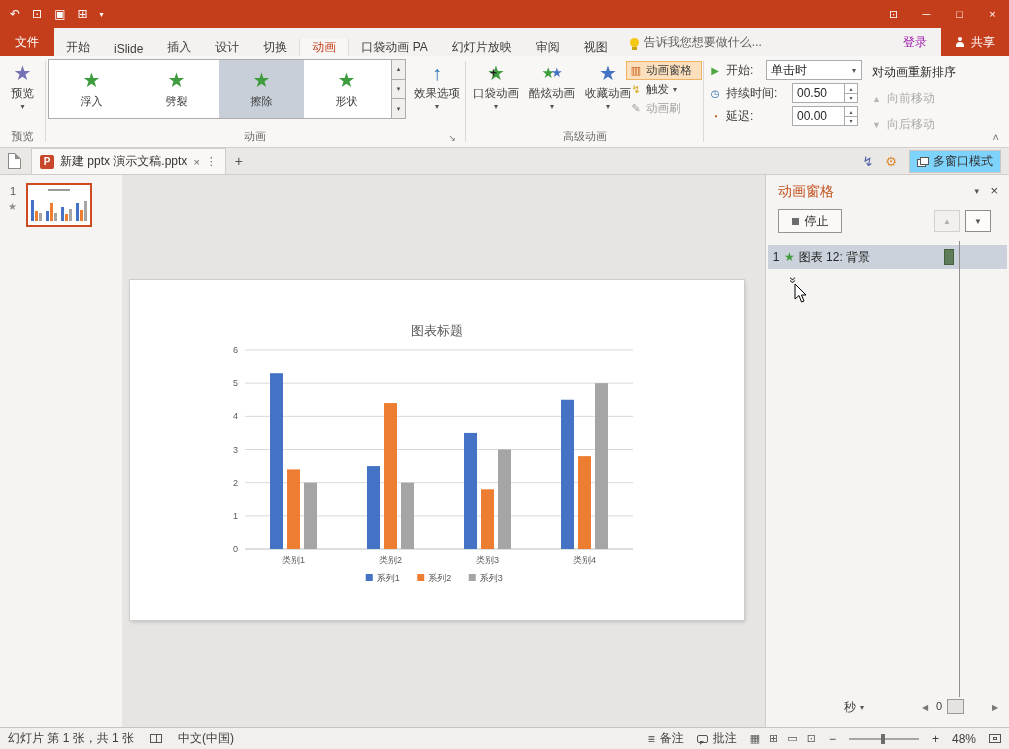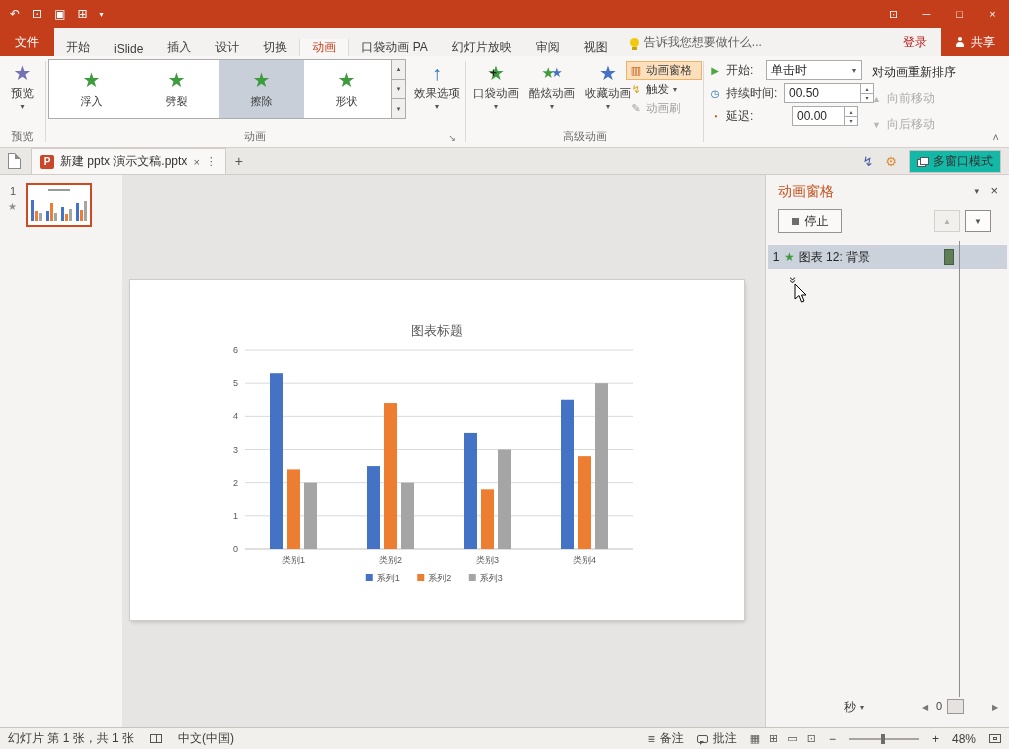--- a/index.html
+++ b/index.html
@@ -15,21 +15,21 @@
 
 
 .tabrow{position:absolute;top:28px;left:0;right:0;height:28px;background:#F4F2F0;display:flex;align-items:stretch;font-size:12px;z-index:15}
 .file-tab{background:#C43E1C;color:#fff;padding:0 15px;display:flex;align-items:center}
 #tabs-container{display:flex;align-items:flex-end}
 .tab{padding:0 12px;display:flex;align-items:center;color:#3d3d3d;white-space:nowrap}
 .tab.sel{background:#F9F7F5;color:#C43E1C;border-left:1px solid #DEDBD8;border-right:1px solid #DEDBD8}
 .tellme{display:flex;align-items:center;gap:5px;color:#5f5f5f;padding:0 10px;white-space:nowrap}
 .bulb{width:9px;height:9px;border-radius:50%;background:#F2C811;position:relative;flex:none}
 .bulb::after{content:"";position:absolute;left:2px;top:9px;width:5px;height:3px;background:#C9A50E}
-.signin{margin-left:auto;display:flex;align-items:center;padding:0 14px;color:#b91c1c;white-space:nowrap}
+.signin{margin-left:auto;display:flex;align-items:center;padding:0 14px;color:#a21caf;white-space:nowrap}
 .share{background:#C43E1C;color:#fff;display:flex;align-items:center;gap:6px;padding:0 14px;white-space:nowrap}
 .person{width:10px;height:10px;position:relative;flex:none}
 .person::before{content:"";position:absolute;left:3px;top:0;width:4px;height:4px;border-radius:50%;background:#fff}
 .person::after{content:"";position:absolute;left:1px;top:5px;width:8px;height:5px;border-radius:4px 4px 0 0;background:#fff}
 
 
 .ribbon{position:absolute;top:56px;left:0;right:0;height:92px;background:#F9F7F5;border-bottom:1px solid #D3D0CD;z-index:10}
 .grp{position:absolute;top:0;height:100%}
 .grp-label{position:absolute;bottom:3px;left:0;right:0;text-align:center;font-size:11px;color:#6b6b6b}
 .divider{position:absolute;top:5px;bottom:5px;width:1px;background:#DCD9D6}
@@ -65,21 +65,21 @@
 .adv-btn.active{background:#FCE0BE;border-color:#EFB263}
 .adv-btn.disabled{color:#A0A0A0}
 .aicon{font-size:11px;width:12px;text-align:center}
 .acaret{font-size:8px;color:#555}
 #grp-timing{left:704px;width:268px}
 .trow{position:absolute;left:4px;display:flex;align-items:center;gap:4px;height:20px;font-size:12px;color:#3d3d3d;white-space:nowrap}
 #trow1{top:4px}#trow2{top:27px}#trow3{top:50px}
 .ticon{width:14px;text-align:center;font-size:10px}
 .inputbox{position:absolute;height:20px;border:1px solid #ABABAB;background:#fff;display:flex;align-items:center;font-size:12px;color:#262626}
 #start-select{left:62px;top:4px;width:96px}
-#dur-spin{left:80px;top:27px;width:90px}
+#dur-spin{left:88px;top:27px;width:66px}
 #delay-spin{left:88px;top:50px;width:66px}
 .inputbox .val{flex:1;padding:0 4px;white-space:nowrap}
 .selcaret{width:14px;display:flex;align-items:center;justify-content:center;font-size:8px;color:#555}
 .spin{width:13px;height:100%;border-left:1px solid #ABABAB;display:flex;flex-direction:column}
 .spin>div{flex:1;display:flex;align-items:center;justify-content:center;font-size:6px;color:#555}
 .spin>div:first-child{border-bottom:1px solid #ABABAB}
 .timing-right{position:absolute;left:168px;top:8px;font-size:12px;white-space:nowrap}
 .tr-btn{display:flex;align-items:center;gap:5px;margin-top:9px;color:#ABABAB}
 .ticon2{font-size:9px;color:#B8B5B2;width:10px}
 .ribbon-collapse{position:absolute;right:10px;bottom:4px;font-size:11px;color:#6b6b6b}
@@ -89,21 +89,21 @@
 .newdoc{width:13px;height:16px;background:#fff;border:1px solid #8a8a8a;margin-left:8px;position:relative;flex:none}
 .newdoc::after{content:"";position:absolute;right:-1px;top:-1px;width:0;height:0;border:3px solid;border-color:#EAE8E5 #EAE8E5 #8a8a8a #8a8a8a}
 .doctab{margin-left:10px;height:26px;background:#FAF8F6;border:1px solid #CFCCC9;border-bottom:none;display:flex;align-items:center;gap:6px;padding:0 8px;font-size:12px;color:#333;white-space:nowrap}
 .ppticon{width:14px;height:14px;background:#C8472B;color:#fff;font-size:10px;font-weight:bold;display:flex;align-items:center;justify-content:center;border-radius:2px;flex:none}
 .tclose{font-size:11px;color:#666}
 .tdots{font-size:11px;color:#666}
 .tab-plus{margin-left:9px;font-size:14px;color:#555}
 .docbar-right{margin-left:auto;display:flex;align-items:center;gap:12px;padding-right:8px}
 .pa-ico{color:#4A5FA5;font-size:13px}
 .gear{color:#DF8A33;font-size:13px}
-.multiwin{display:flex;align-items:center;gap:5px;font-size:12px;color:#333;border:1px solid #C9C6C3;background:#14b8a6;padding:2px 7px;white-space:nowrap}
+.multiwin{display:flex;align-items:center;gap:5px;font-size:12px;color:#333;border:1px solid #C9C6C3;background:#7dd3fc;padding:2px 7px;white-space:nowrap}
 .mw-ico{width:11px;height:9px;position:relative;flex:none}
 .mw-ico::before{content:"";position:absolute;left:0;top:2px;width:7px;height:6px;border:1px solid #555;background:#fff}
 .mw-ico::after{content:"";position:absolute;left:3px;top:0;width:7px;height:6px;border:1px solid #555;background:#fff}
 
 
 .thumb-panel{position:absolute;left:0;top:175px;width:122px;height:552px;background:#F6F4F2}
 .thumb-num{position:absolute;left:10px;top:10px;font-size:11px;color:#555}
 .thumb-star{position:absolute;left:8px;top:26px;font-size:10px;color:#8f8f8f}
 .thumb-box{position:absolute;left:26px;top:8px;width:66px;height:44px;background:#fff;border:2px solid #CE4A22;padding:1px}
 .thumb-title{width:22px;height:2px;background:#9a9a9a;margin:3px auto 0}

